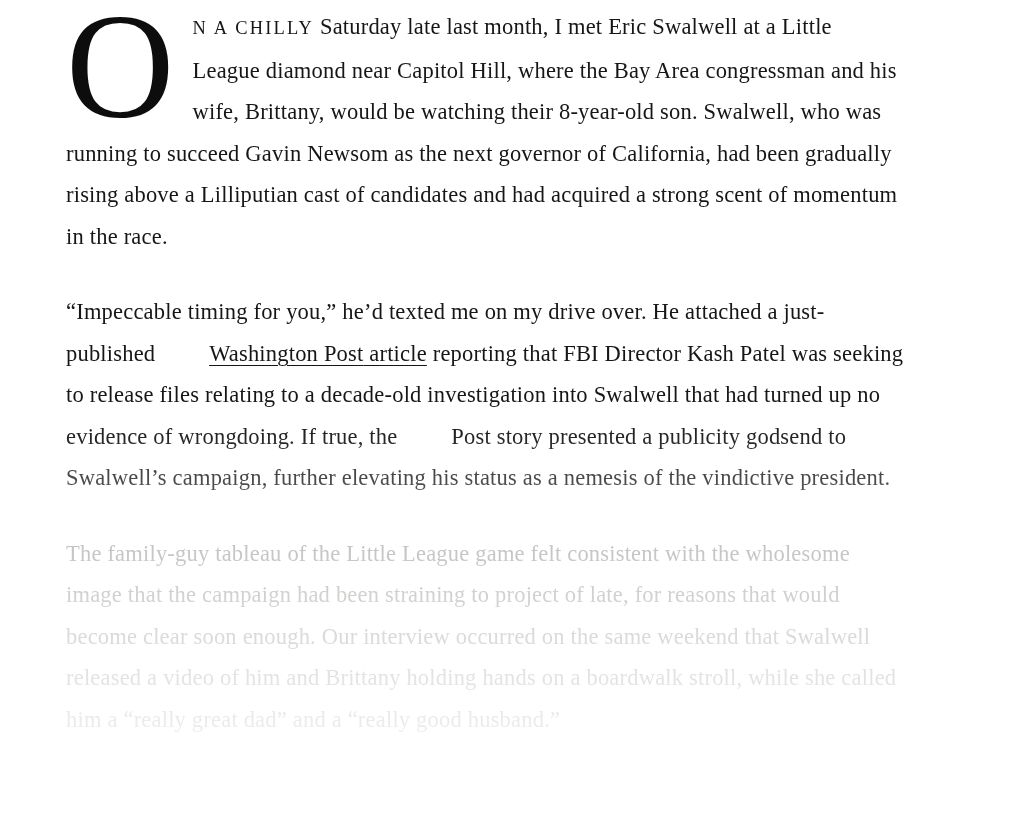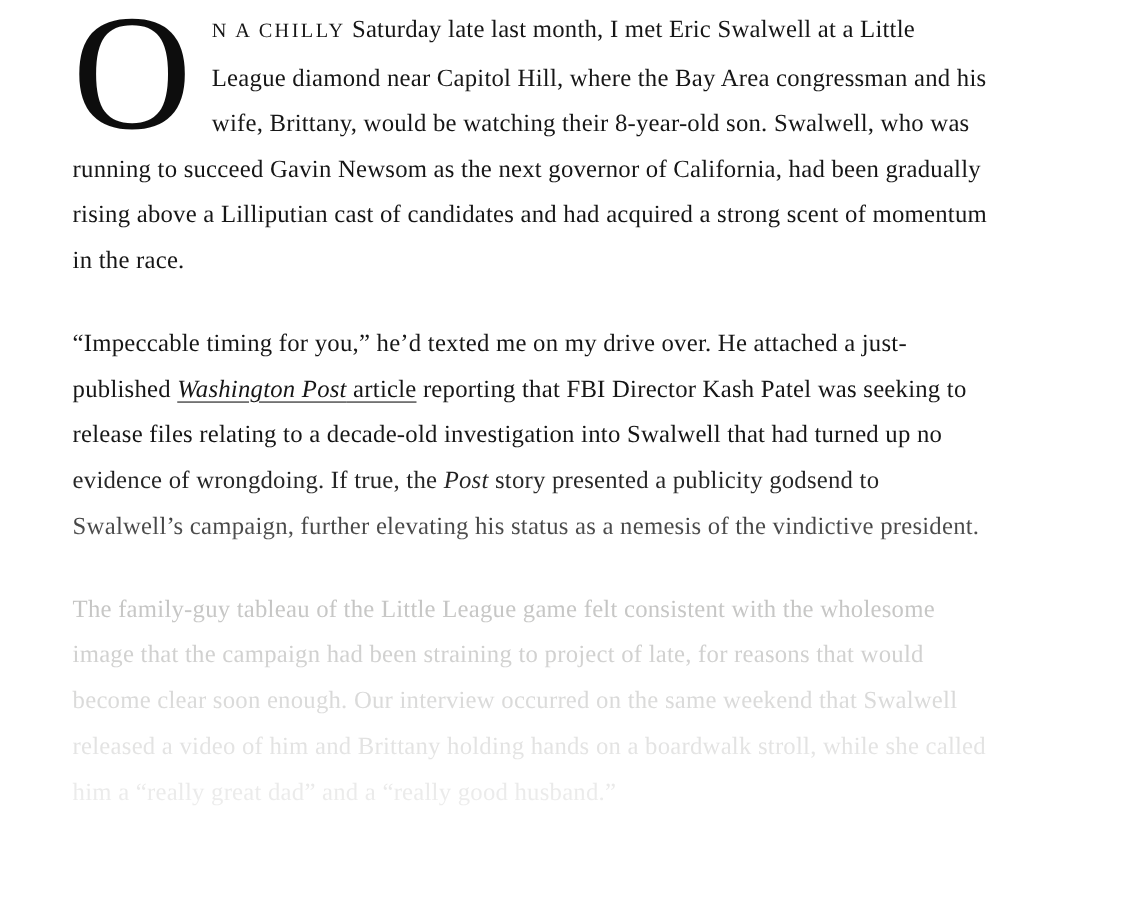--- a/index.html
+++ b/index.html
@@ -42,21 +42,21 @@
     letter-spacing: 2.2px;
   }
   .article-link {
     color: #161616;
     text-decoration: underline;
     text-decoration-thickness: 1px;
     text-underline-offset: 4px;
     cursor: pointer;
   }
   .italic {
-    font-style: italic;
+    margin-left: 48px;
   }
   .para-muted {
     color: #9a9a98;
   }
   .paywall-fade {
     position: absolute;
     left: 0;
     top: 420px;
     width: 1031px;
     height: 412px;

